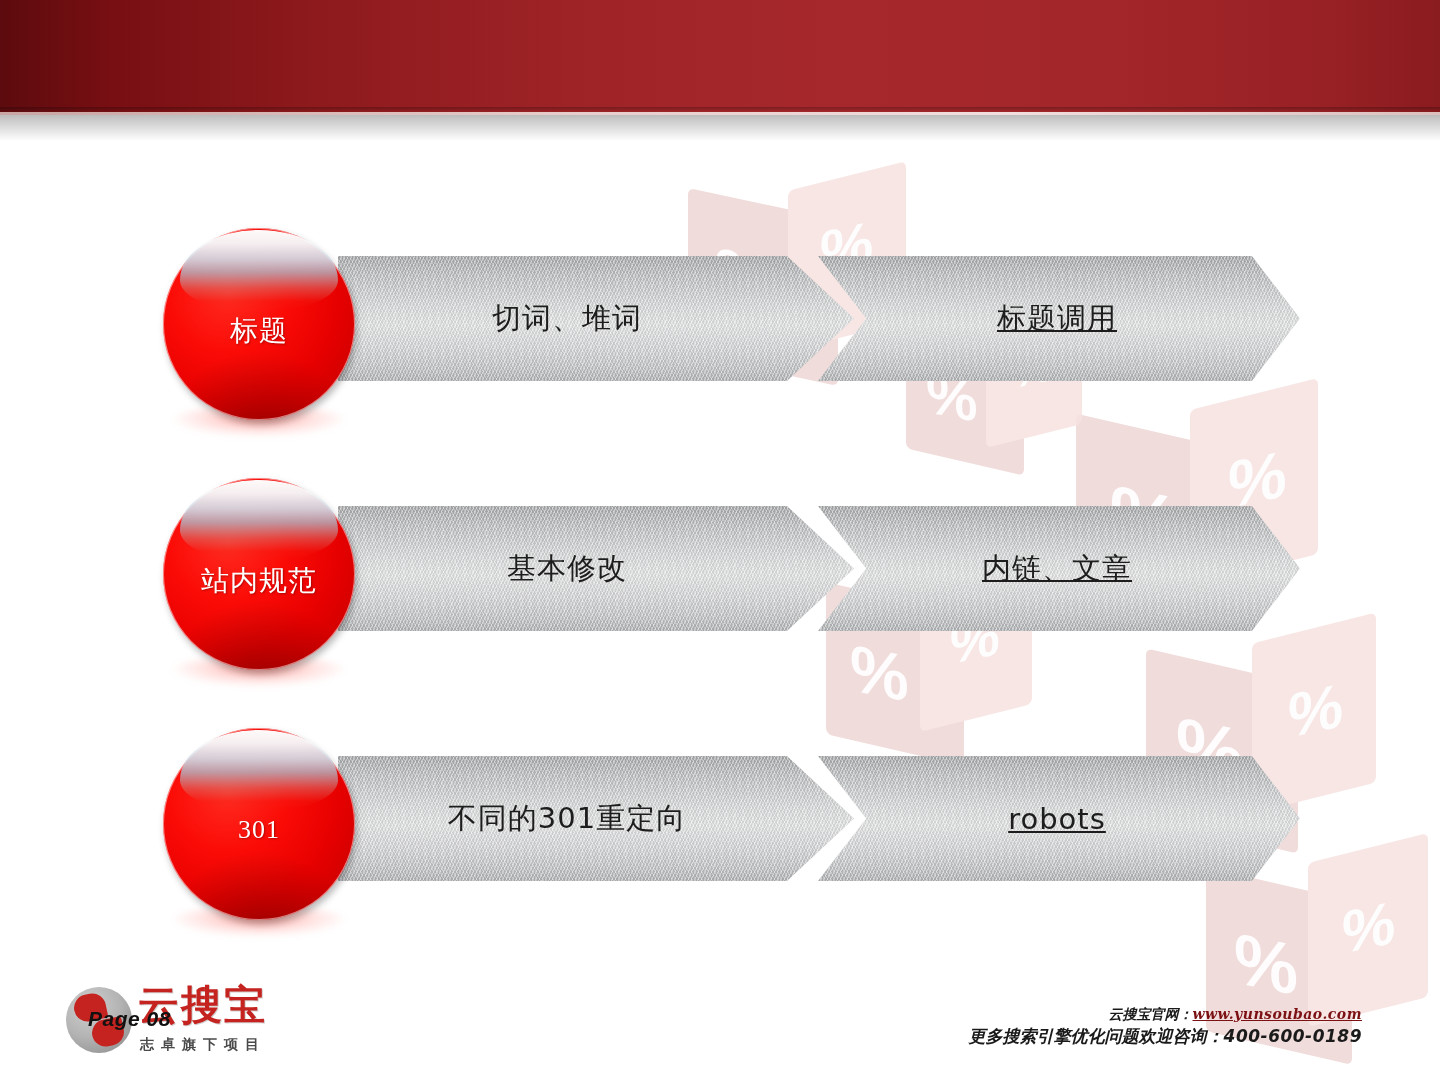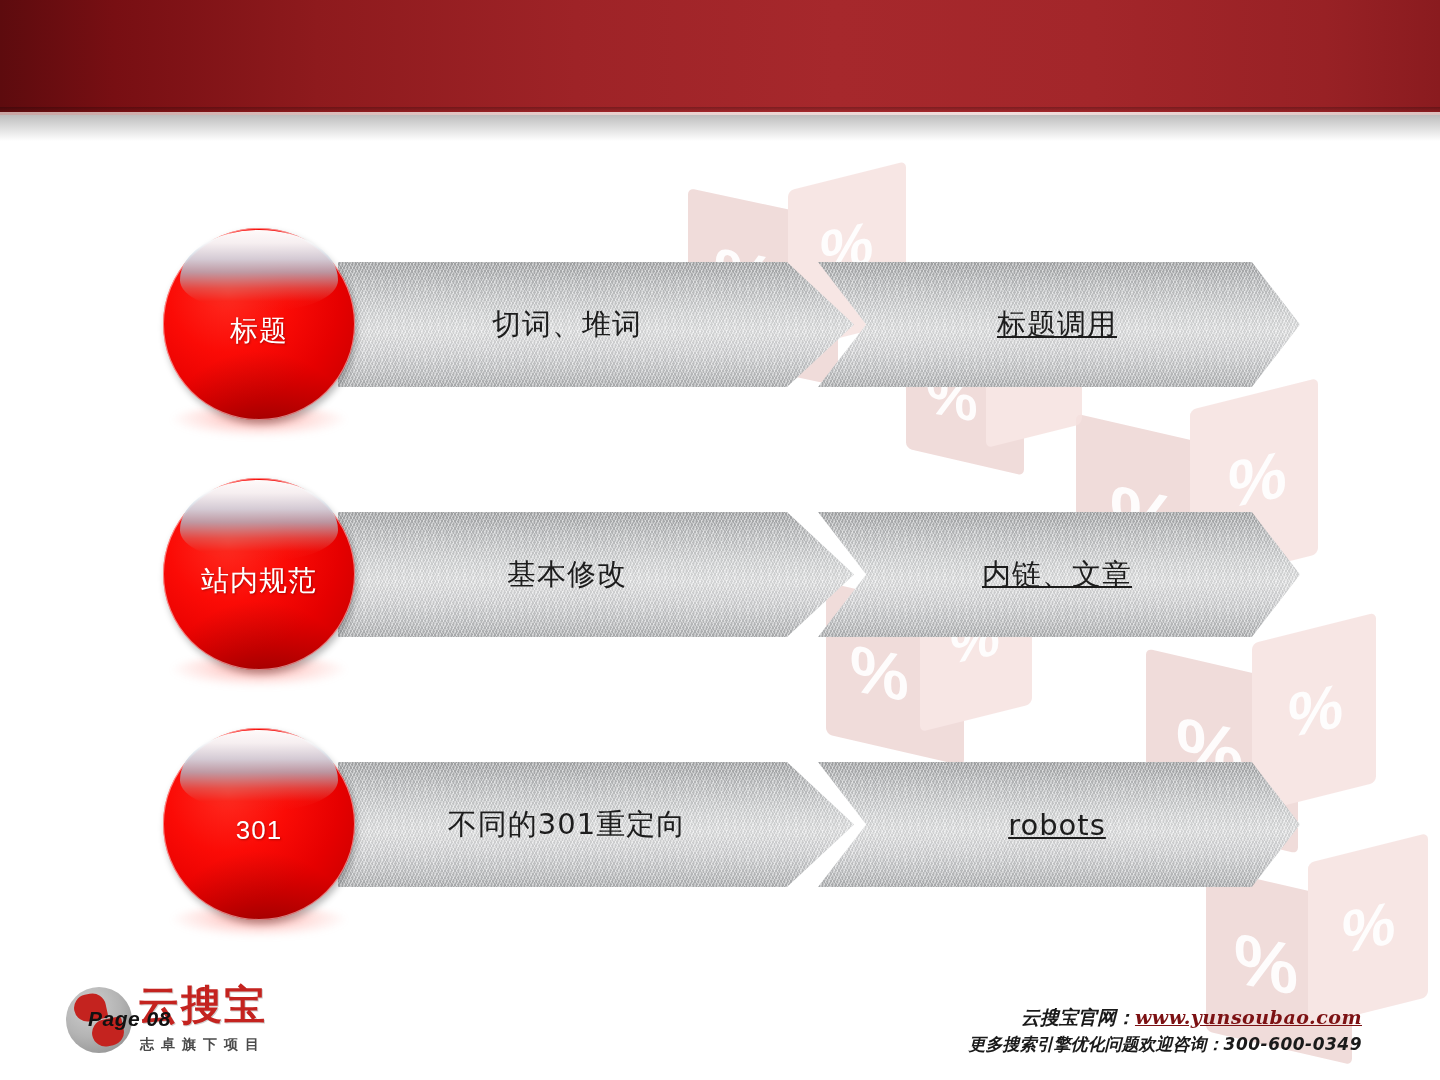--- a/index.html
+++ b/index.html
@@ -123,21 +123,21 @@
     width: 1440px;
     height: 250px;
   }
   .row.r0 { top: 200px; }
   .row.r1 { top: 450px; }
   .row.r2 { top: 700px; }
 
   
   .chev {
     position: absolute;
-    top: 62px;
+    top: 56px;
     height: 125px;
     background:
       repeating-linear-gradient(115deg,
         rgba(255,255,255,.40) 0px,
         rgba(255,255,255,.40) 1px,
         rgba(140,140,140,.10) 1px,
         rgba(140,140,140,.10) 3px),
       repeating-linear-gradient(65deg,
         rgba(255,255,255,.30) 0px,
         rgba(255,255,255,.30) 1px,
@@ -230,21 +230,21 @@
     top: 0;
     width: 192px;
     height: 192px;
     display: flex;
     align-items: center;
     justify-content: center;
     color: #ffffff;
     font-size: 28px;
     letter-spacing: 1px;
     text-shadow: 1px 1px 2px rgba(120,0,0,.55);
-    font-family: Liberation Sans, sans-serif;
+    font-family: Liberation Serif, serif;
     padding-top: 14px;
     box-sizing: border-box;
   }
   .sphere-label.num { font-size: 26px; padding-top: 12px; }
 
   
   .footer { position:absolute; left:0; top:0; width:1440px; height:1080px; z-index: 3; pointer-events:none;}
   .logo-block {
     position: absolute;
     left: 66px;
@@ -313,21 +313,21 @@
     position: absolute;
     right: 78px;
     top: 1004px;
     text-align: right;
     font-style: italic;
     font-weight: bold;
     color: #1a1a1a;
     font-family: "DejaVu Sans", "Liberation Sans", sans-serif;
     pointer-events: auto;
   }
-  .fr-line1 { font-size: 19px; line-height: 1.45; white-space: nowrap; }
+  .fr-line1 { font-size: 14px; line-height: 1.45; white-space: nowrap; }
   .fr-line2 { font-size: 17px; line-height: 1.45; white-space: nowrap; }
   .fr-url {
     color: #7c1113;
     text-decoration: underline;
     font-family: "DejaVu Serif", "Liberation Serif", serif;
     font-style: italic;
     font-weight: bold;
     letter-spacing: .5px;
   }
   .fr-tel { letter-spacing: .5px; }
@@ -443,19 +443,19 @@
       <div class="logo-sub">志卓旗下项目</div>
     </div>
 
     <div class="page-num">Page 08</div>
 
     <div class="footer-right">
       <div class="fr-line1">
         <span>云搜宝官网：</span><span class="fr-url">www.yunsoubao.com</span>
       </div>
       <div class="fr-line2">
-        <span>更多搜索引擎优化问题欢迎咨询：</span><span class="fr-tel">300-600-0349</span>
+        <span>更多搜索引擎优化问题欢迎咨询：</span><span class="fr-tel">400-600-0189</span>
       </div>
     </div>
 
   </div>
 
 </div>
 
 </body></html>

